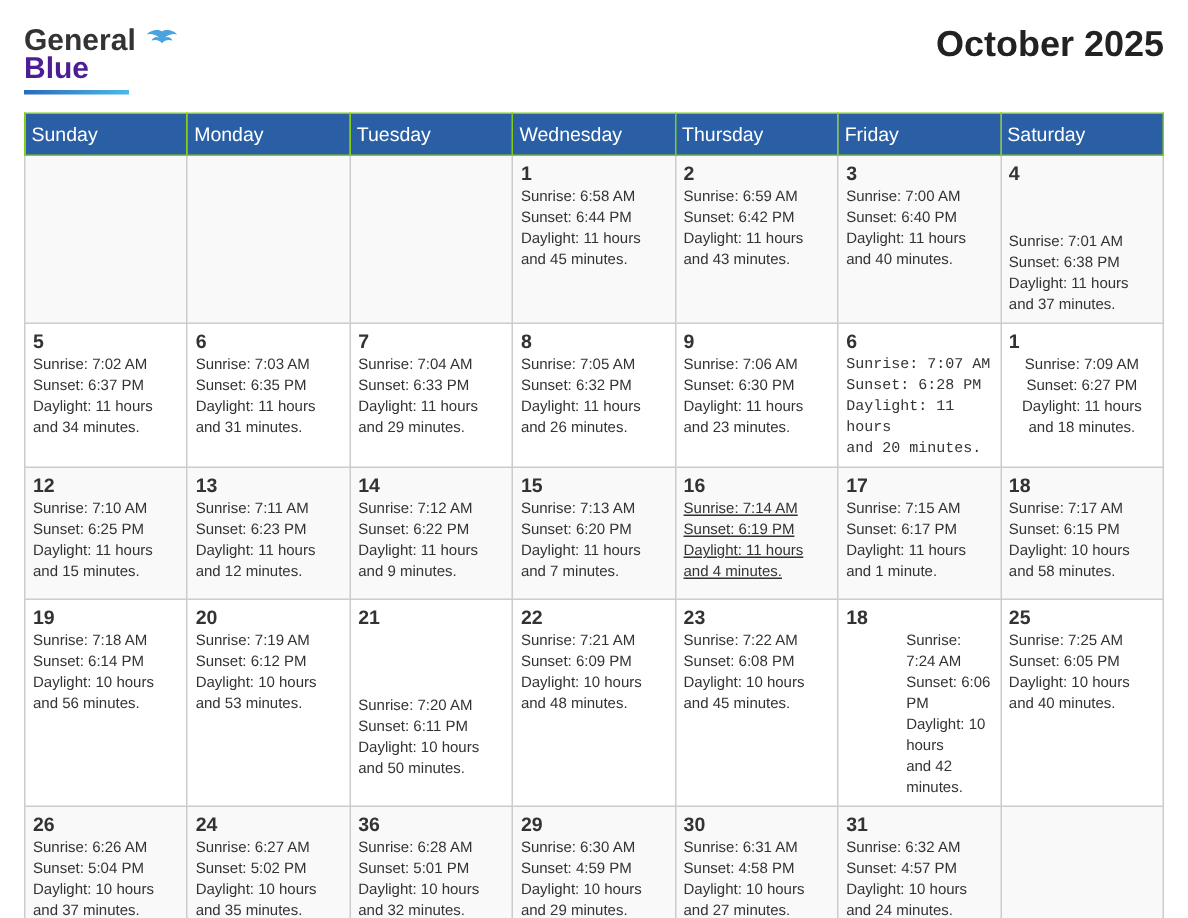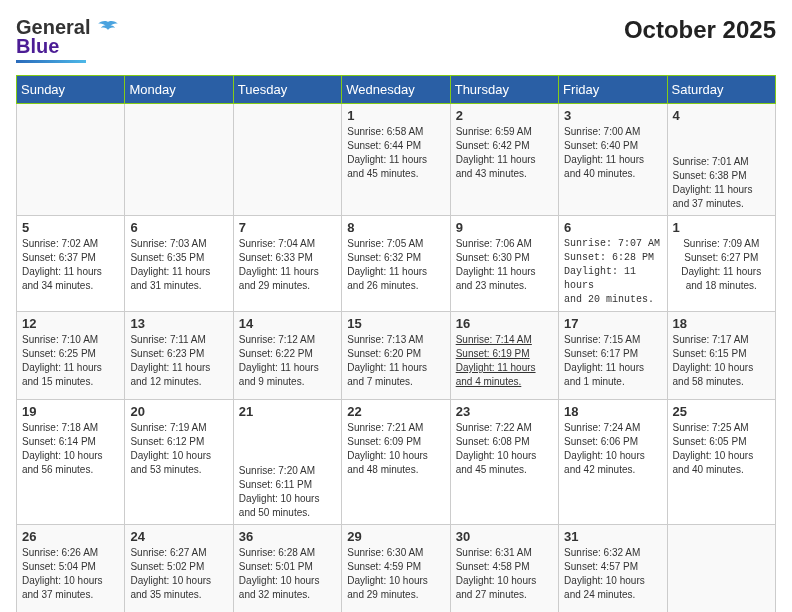--- a/index.html
+++ b/index.html
@@ -288,21 +288,21 @@
         </td>
         <td>
           <span class="day-num">23</span>
           <div class="cell-info" style="white-space: pre-line;">Sunrise: 7:22 AM
 Sunset: 6:08 PM
 Daylight: 10 hours
 and 45 minutes.</div>
         </td>
         <td>
           <span class="day-num">18</span>
-          <div class="cell-info" style="white-space: pre-line;">Sunrise: 7:24 AM
+          <div class="cell-info" style="white-space: pre-line; margin-left: 40px;">Sunrise: 7:24 AM
 Sunset: 6:06 PM
 Daylight: 10 hours
 and 42 minutes.</div>
         </td>
         <td>
           <span class="day-num">25</span>
           <div class="cell-info" style="white-space: pre-line;">Sunrise: 7:25 AM
 Sunset: 6:05 PM
 Daylight: 10 hours
 and 40 minutes.</div>

